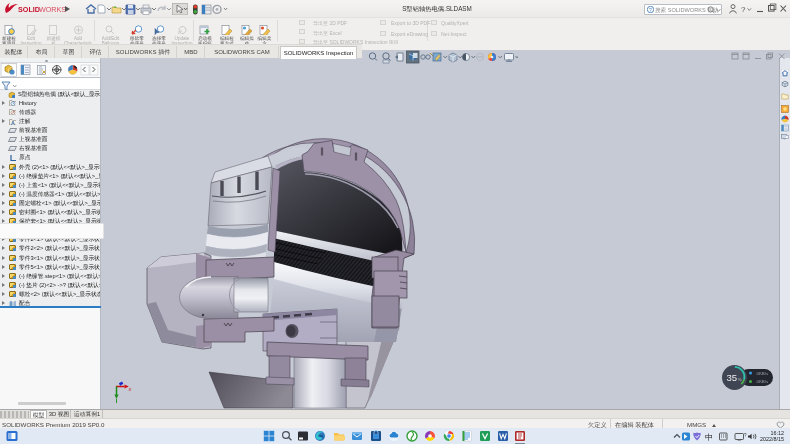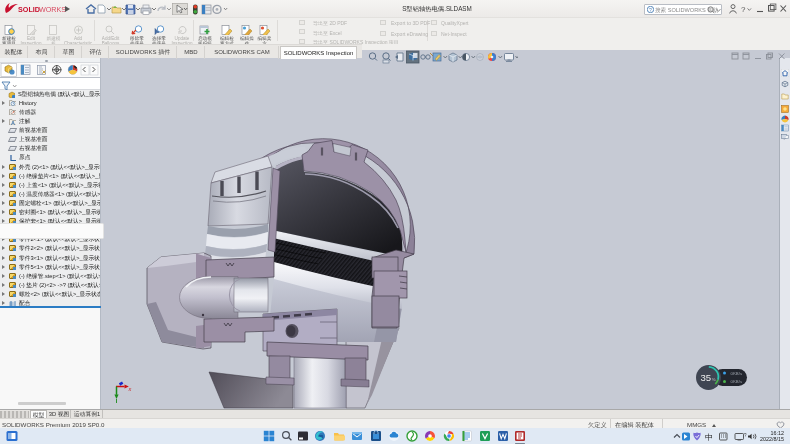--- a/index.html
+++ b/index.html
@@ -327,21 +327,21 @@
   </div>
   <svg class="abs" style="left:108px;top:378px;z-index:4" width="26" height="28" viewBox="0 0 26 28">
     <path d="M8 8.5 H16.5" stroke="#cc1111" stroke-width="1.5"></path>
     <path d="M16.5 6.6 L20.8 8.5 L16.5 10.4 Z" fill="#cc1111"></path>
     <text x="20.5" y="13" font-size="5.5" fill="#cc2222" font-style="italic">x</text>
     <path d="M8.5 8.5 V16.8" stroke="#1a8a1a" stroke-width="1.5"></path>
     <path d="M6.4 16.5 h4.2 L8.5 21 Z" fill="#1a8a1a"></path>
     <path d="M8.5 21 v4" stroke="#1a8a1a" stroke-width="0.9"></path>
     <path d="M11.5 6.5 l3.2-1.8" stroke="#1a2acc" stroke-width="2.6"></path>
   </svg>
-  <div class="abs" style="left:694px;top:363px;z-index:4;width:52px;height:28px">
+  <div class="abs" style="left:720px;top:363px;z-index:4;width:52px;height:28px">
     <div class="abs" style="left:20px;top:5.5px;width:33px;height:17.5px;border-radius:9px;background:#23262e"></div>
     <div class="abs" style="left:1.5px;top:1.5px;width:25px;height:25px;border-radius:50%;background:#3f4552"></div>
     <svg class="abs" style="left:0;top:0" width="54" height="28" viewBox="0 0 54 28">
       <path d="M14.8 3.8 A10.2 10.2 0 0 1 24 16.8" fill="none" stroke="#2ec4b0" stroke-width="1.8"></path>
       <path d="M24 16.8 A10.2 10.2 0 0 1 21.3 21" fill="none" stroke="#4ab44a" stroke-width="1.8"></path>
       <text x="6.5" y="17.8" font-size="9.6" fill="#eeeeee" font-family="Liberation Sans">35</text>
       <text x="17.8" y="18.3" font-size="4.4" fill="#c8c8c8">%</text>
       <circle cx="30.5" cy="10" r="1.5" fill="#3aa0e8"></circle>
       <circle cx="30.5" cy="18.5" r="1.5" fill="#4ab44a"></circle>
       <text x="36.5" y="11.8" font-size="4.4" fill="#9aa0a8">0KB/s</text>

